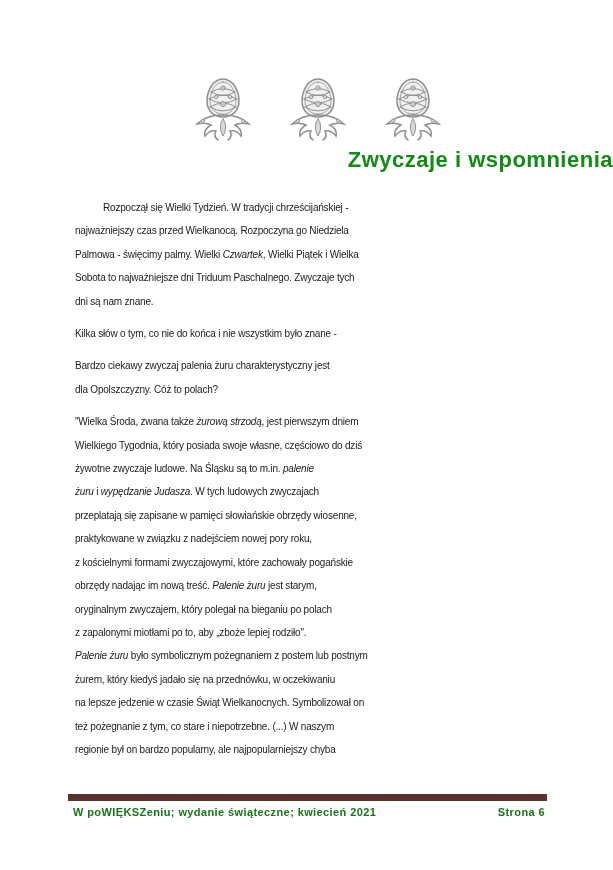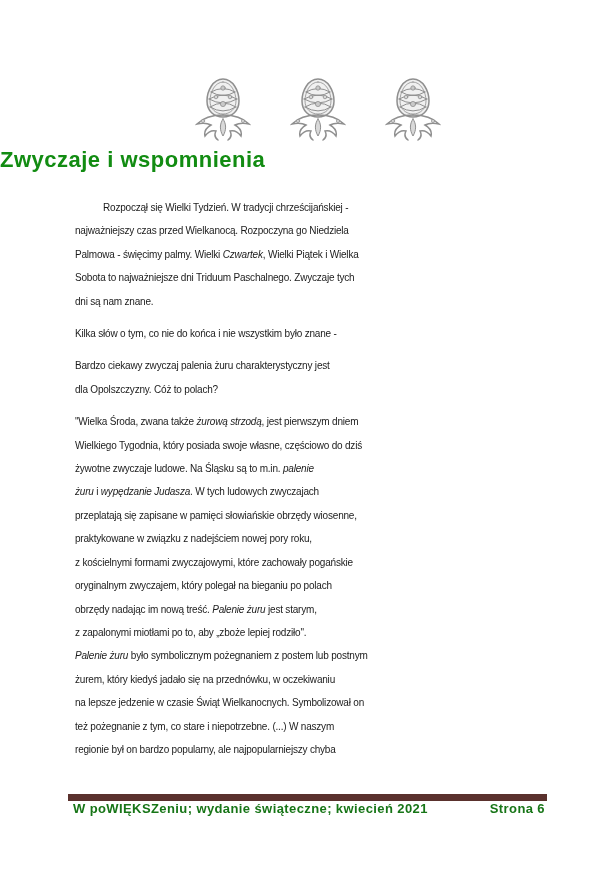--- a/index.html
+++ b/index.html
@@ -19,42 +19,42 @@
     overflow:hidden;
   }
   .ornament-row{
     position:absolute;top:77px;left:0;width:100%;
     display:flex;justify-content:center;gap:39px;
     transform:translateX(11px);
   }
   .ornament{width:56px;height:64px;display:block;}
   .page-title{
     position:absolute;top:147px;left:0;width:100%;
-    margin:0;text-align:left;
+    margin:0;text-align:right;
     font-size:22px;font-weight:bold;
     color:var(--title-green);
     letter-spacing:0.5px;
   }
   .content{
     position:absolute;top:196px;left:75px;width:472px;
     font-size:10px;line-height:23.4px;
     letter-spacing:-0.2px;
   }
   .para{margin:0 0 9px 0;}
   .line{white-space:nowrap;}
   .line.indent{padding-left:28px;}
   .line em{font-style:italic;}
   .footer{
     position:absolute;left:68px;top:794px;width:479px;
   }
   .footer-rule{height:7px;background:var(--rule-maroon);}
   .footer-row{
     display:flex;justify-content:space-between;align-items:flex-end;
-    padding:0 2px 0 5px;
-    font-size:13px;font-weight:bold;
+    margin-top:5px;padding:0 2px 0 5px;
+    font-size:11px;font-weight:bold;
     color:var(--footer-green);
     letter-spacing:0.4px;
   }
 </style>
 </head>
 <body>
 
 <svg width="0" height="0" style="position:absolute" aria-hidden="true">
   <defs>
     <symbol id="egg-ornament" viewBox="0 0 56 64">
@@ -109,22 +109,22 @@
         <div class="line"><span>dla Opolszczyzny. Cóż to polach?</span></div>
       </div>
       <div class="para">
         <div class="line"><span>"Wielka Środa, zwana także </span><em>żurową strzodą</em><span>, jest pierwszym dniem</span></div>
         <div class="line"><span>Wielkiego Tygodnia, który posiada swoje własne, częściowo do dziś</span></div>
         <div class="line"><span>żywotne zwyczaje ludowe. Na Śląsku są to m.in. </span><em>palenie</em></div>
         <div class="line"><em>żuru</em><span> i </span><em>wypędzanie Judasza</em><span>. W tych ludowych zwyczajach</span></div>
         <div class="line"><span>przeplatają się zapisane w pamięci słowiańskie obrzędy wiosenne,</span></div>
         <div class="line"><span>praktykowane w związku z nadejściem nowej pory roku,</span></div>
         <div class="line"><span>z kościelnymi formami zwyczajowymi, które zachowały pogańskie</span></div>
+        <div class="line"><span>obrzędy nadając im nową treść. </span><em>Palenie żuru</em><span> jest starym,</span></div>
         <div class="line"><span>oryginalnym zwyczajem, który polegał na bieganiu po polach</span></div>
-        <div class="line"><span>obrzędy nadając im nową treść. </span><em>Palenie żuru</em><span> jest starym,</span></div>
         <div class="line"><span>z zapalonymi miotłami po to, aby „zboże lepiej rodziło".</span></div>
         <div class="line"><em>Palenie żuru</em><span> było symbolicznym pożegnaniem z postem lub postnym</span></div>
         <div class="line"><span>żurem, który kiedyś jadało się na przednówku, w oczekiwaniu</span></div>
         <div class="line"><span>na lepsze jedzenie w czasie Świąt Wielkanocnych. Symbolizował on</span></div>
         <div class="line"><span>też pożegnanie z tym, co stare i niepotrzebne. (...) W naszym</span></div>
         <div class="line"><span>regionie był on bardzo popularny, ale najpopularniejszy chyba</span></div>
       </div>
     </div>
 
   <div class="footer">

